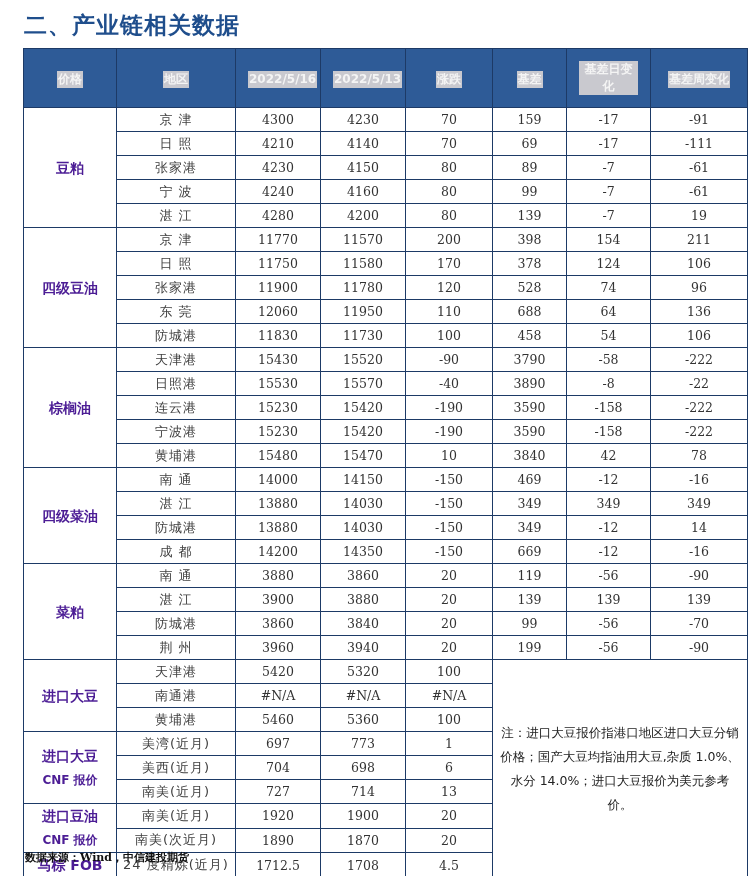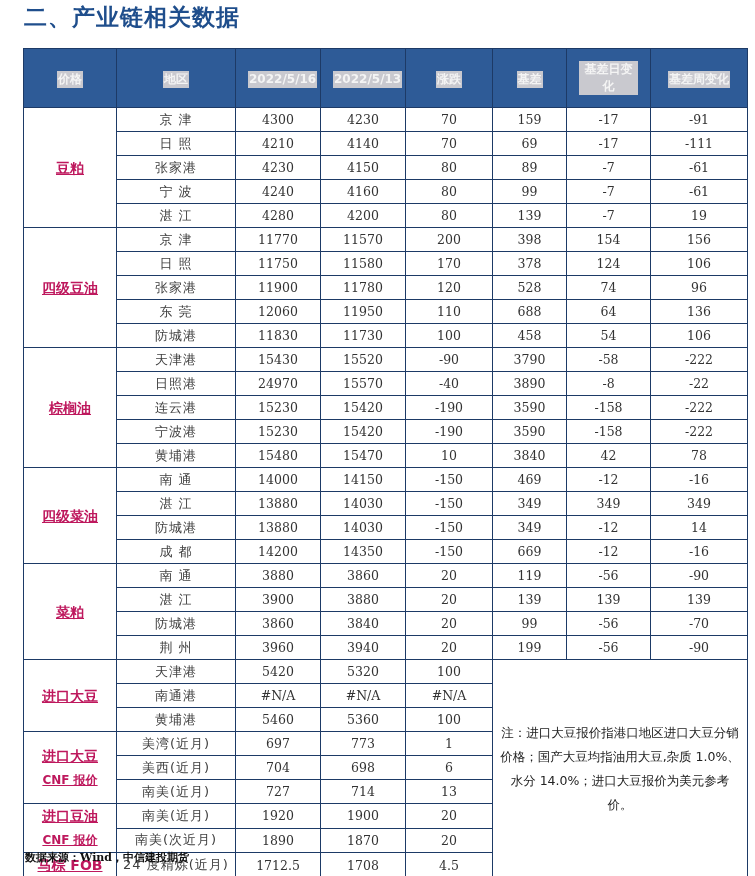--- a/index.html
+++ b/index.html
@@ -1,18 +1,18 @@
 <!DOCTYPE html>
 <html><head>
 <meta charset="utf-8">
 <style>
   html, body { margin: 0; padding: 0; background: #ffffff; }
   body { width: 755px; height: 876px; position: relative; overflow: hidden;
          font-family: "DejaVu Serif", "Liberation Serif", serif; color: #222; }
-  .title { position: absolute; left: 24px; top: 0px; height: 34px; line-height: 34px;
+  .title { position: absolute; left: 24px; top: 8px; height: 34px; line-height: 34px;
            font-family: "DejaVu Sans", "Liberation Sans", sans-serif; font-weight: bold;
            font-size: 23px; color: #1f4e8c; letter-spacing: 1px; }
   table.data { position: absolute; left: 23px; top: 48px; border-collapse: collapse;
                table-layout: fixed; width: 724px; }
   table.data col.c1 { width: 93px; }
   table.data col.c2 { width: 119px; }
   table.data col.c3 { width: 85px; }
   table.data col.c4 { width: 85px; }
   table.data col.c5 { width: 87px; }
   table.data col.c6 { width: 74px; }
@@ -20,21 +20,21 @@
   table.data col.c8 { width: 97px; }
   table.data th { background: #2e5b97; height: 24px; padding: 12px; border: 1px solid #1d3a66;
                   text-align: center; vertical-align: middle; }
   table.data th span { display: inline-block; background: #c9c9cf; color: #f4f4f4;
                        font-family: "DejaVu Sans", "Liberation Sans", sans-serif; font-size: 12px;
                        font-weight: bold; line-height: 17px; padding: 0 1px; }
   table.data td { height: 23px; padding: 0; border: 1px solid #1d3a66; text-align: center;
                   vertical-align: middle; font-size: 12.5px; color: #333; white-space: nowrap; }
   table.data td.region { font-family: "DejaVu Sans", "Liberation Sans", sans-serif; font-size: 13px; color: #404040; letter-spacing: 1px; }
   table.data td.cat { font-family: "DejaVu Sans", "Liberation Sans", sans-serif; font-weight: bold;
-                      font-size: 14px; color: #be185d; line-height: 24px; white-space: normal; text-decoration: underline; }
+                      font-size: 14px; color: #4c1d95; line-height: 24px; white-space: normal; }
   table.data td.cat .sub { display: block; font-size: 12px; }
   table.data td.note { text-align: center; vertical-align: middle; padding: 0 6px;
                        font-family: "DejaVu Sans", "Liberation Sans", sans-serif; font-size: 12.5px;
                        line-height: 24px; white-space: normal; color: #222; }
   .source { position: absolute; left: 25px; top: 850px; font-size: 11px; font-weight: bold;
             color: #111; font-family: "DejaVu Serif", "Liberation Serif", serif; }
 </style>
 </head>
 <body>
 
@@ -111,21 +111,21 @@
         <td>19</td>
       </tr>
       <tr>
         <td class="cat" rowspan="5">四级豆油</td>
         <td class="region">京 津</td>
         <td>11770</td>
         <td>11570</td>
         <td>200</td>
         <td>398</td>
         <td>154</td>
-        <td>156</td>
+        <td>211</td>
       </tr>
       <tr>
         <td class="region">日 照</td>
         <td>11750</td>
         <td>11580</td>
         <td>170</td>
         <td>378</td>
         <td>124</td>
         <td>106</td>
       </tr>
@@ -161,21 +161,21 @@
         <td class="region">天津港</td>
         <td>15430</td>
         <td>15520</td>
         <td>-90</td>
         <td>3790</td>
         <td>-58</td>
         <td>-222</td>
       </tr>
       <tr>
         <td class="region">日照港</td>
-        <td>24970</td>
+        <td>15530</td>
         <td>15570</td>
         <td>-40</td>
         <td>3890</td>
         <td>-8</td>
         <td>-22</td>
       </tr>
       <tr>
         <td class="region">连云港</td>
         <td>15230</td>
         <td>15420</td>

